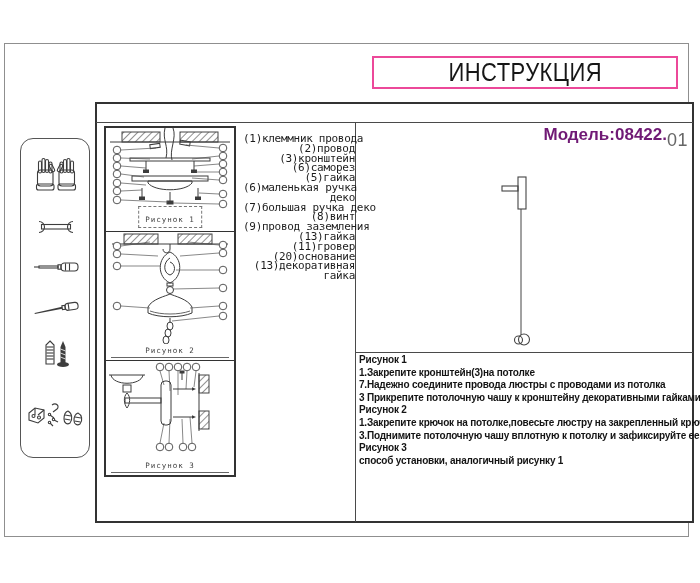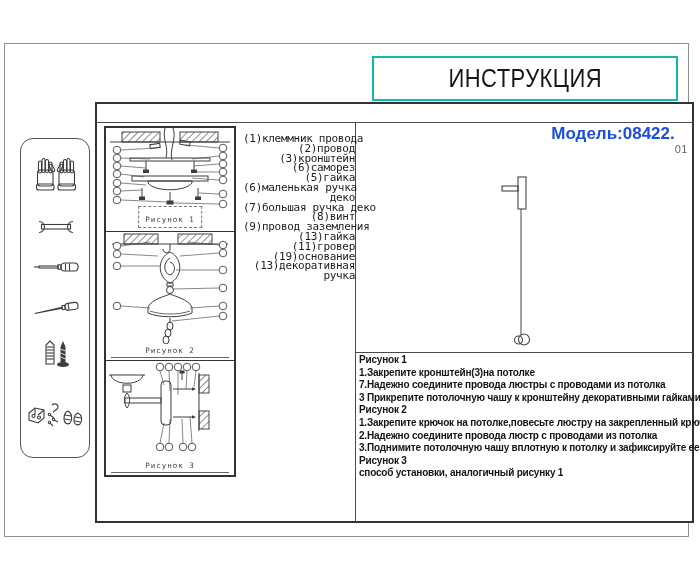--- a/index.html
+++ b/index.html
@@ -2,31 +2,31 @@
 <html lang="ru"><head>
 <meta charset="utf-8">
 <style>
   html,body{margin:0;padding:0;background:#fff;}
   *{box-sizing:border-box;}
   .page{position:relative;width:700px;height:583px;background:#fff;overflow:hidden;
         font-family:"Liberation Sans",sans-serif;color:#1a1a1a;}
   .abs{position:absolute;}
   
   .outer-frame{left:4px;top:43px;width:685px;height:494px;border:1px solid #8f8f8f;}
-  .title-box{left:372px;top:56px;width:306px;height:45px;border:2px solid #14b8a6;
+  .title-box{left:372px;top:56px;width:306px;height:33px;border:2px solid #ec4899;
              display:flex;align-items:center;justify-content:center;background:#fff;}
   .title-text{font-size:25px;letter-spacing:.5px;transform:scaleX(.88);white-space:nowrap;color:#161616;}
   .main-box{left:95px;top:102px;width:599px;height:421px;border:2px solid #333;background:#fff;}
   .hline-top{left:96px;top:122px;width:597px;height:0;border-top:1px solid #4a4a4a;}
   .vdivider{left:355px;top:122px;width:0;height:400px;border-left:1px solid #4a4a4a;}
   .hline-mid{left:356px;top:352px;width:337px;height:0;border-top:1px solid #4a4a4a;}
   
   .model-line{left:360px;top:124px;width:328px;height:20px;text-align:right;white-space:nowrap;}
-  .model-label,.model-number{font-weight:bold;font-size:17px;color:#1d4ed8;}
-  .model-variant{font-size:11px;color:#666;position:relative;top:14px;letter-spacing:.5px;}
+  .model-label,.model-number{font-weight:bold;font-size:17px;color:#701a75;}
+  .model-variant{font-size:18px;color:#666;position:relative;top:6px;letter-spacing:.5px;}
   
   .tools-panel{left:20px;top:138px;width:70px;height:320px;border:1.2px solid #555;border-radius:13px;background:#fff;}
   .tool{position:absolute;left:0;width:70px;display:flex;justify-content:center;}
   .tool svg{stroke:#3d3d3d;fill:none;stroke-width:1.1;}
   
   .figures-box{left:104px;top:126px;width:132px;height:351px;border:2px solid #333;background:#fff;}
   .fig-section{position:relative;width:100%;border-bottom:1.5px solid #333;overflow:hidden;}
   .fig-section:last-child{border-bottom:none;}
   .fig-art{display:block;stroke:#3c3c3c;fill:none;}
   .fig-label{font-family:"DejaVu Sans Mono",monospace;font-size:7.5px;color:#444;
@@ -327,39 +327,38 @@
       <div>(3)кронштейн</div>
       <div>(6)саморез</div>
       <div>(5)гайка</div>
       <div>(6)маленькая ручка</div>
       <div>деко</div>
       <div>(7)большая ручка деко</div>
       <div>(8)винт</div>
       <div>(9)провод заземления</div>
       <div>(13)гайка</div>
       <div>(11)гровер</div>
-      <div>(19)основание</div>
+      <div>(20)основание</div>
       <div>(13)декоративная</div>
-      <div>ручка</div>
+      <div>гайка</div>
     </div>
 
   <svg class="abs lamp-svg" width="140" height="206" viewBox="0 0 140 206" stroke="#444" fill="none" stroke-width="1.1">
     <rect x="68" y="31" width="8" height="32"></rect>
     <rect x="52" y="40" width="16" height="5"></rect>
     <line x1="71" y1="63" x2="71" y2="189" stroke-width="1"></line>
     <circle cx="68.5" cy="194" r="4"></circle>
     <circle cx="74" cy="193.5" r="5.5"></circle>
   </svg>
 
   <div class="abs instructions">
       <div>Рисунок 1</div>
       <div>1.Закрепите кронштейн(3)на потолке</div>
       <div>7.Надежно соедините провода люстры с проводами из потолка</div>
       <div>3 Прикрепите потолочную чашу к кронштейну декоративными гайками</div>
       <div>Рисунок 2</div>
       <div>1.Закрепите крючок на потолке,повесьте люстру на закрепленный крючок</div>
-      <div>2.Надежно соедините провода люстр с проводами из потолка</div>
       <div>3.Поднимите потолочную чашу вплотную к потолку и зафиксируйте ее</div>
       <div>Рисунок 3</div>
       <div>способ установки, аналогичный рисунку 1</div>
     </div>
 
 </div>
 
 </body></html>

